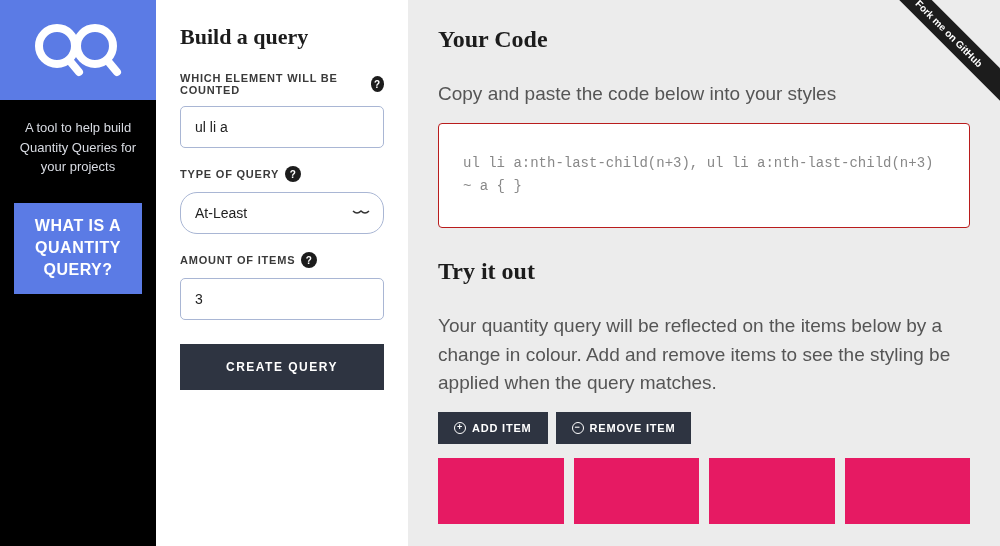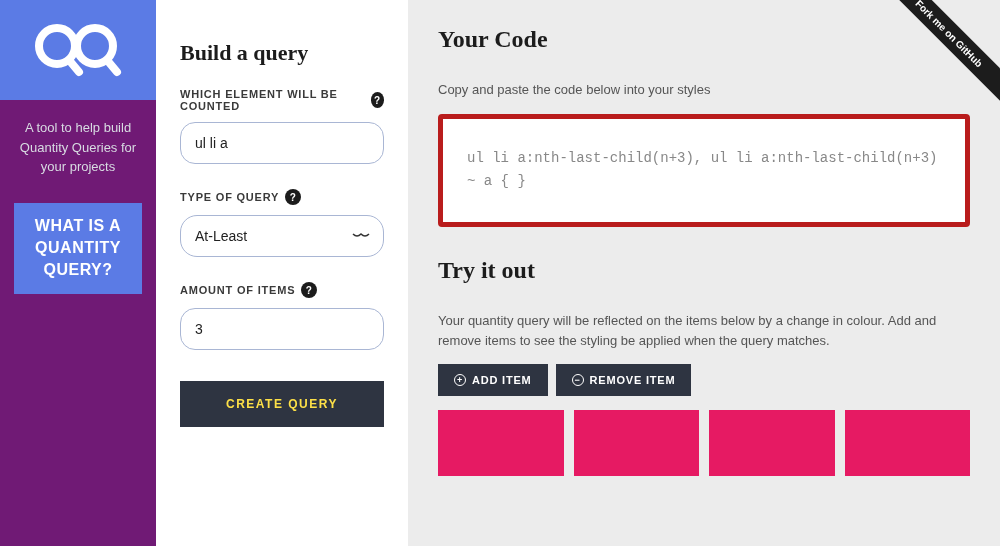--- a/index.html
+++ b/index.html
@@ -1,37 +1,37 @@
 <!DOCTYPE html>
 <html><head>
   <meta charset="utf-8">
   <style>
     * { margin: 0; padding: 0; box-sizing: border-box; }
     body { font-family: -apple-system, BlinkMacSystemFont, 'Segoe UI', sans-serif; width: 1000px; height: 546px; overflow: hidden; display: flex; background: #f0f0f0; }
     
-    .sidebar { width: 156px; background: #701a75; color: #fff; display: flex; flex-direction: column; align-items: center; }
+    .sidebar { width: 156px; background: #000000; color: #fff; display: flex; flex-direction: column; align-items: center; }
     .logo-block { width: 100%; height: 100px; background: #5b7be5; display: flex; align-items: center; justify-content: center; }
     .tagline { padding: 18px 14px; text-align: center; font-size: 13px; line-height: 1.5; color: #d8dbe2; }
     .sidebar-btn { margin: 8px 14px; background: #5b7be5; color: #fff; border: none; padding: 12px 10px; font-size: 16px; font-weight: 700; letter-spacing: 0.5px; cursor: pointer; text-align: center; line-height: 1.4; }
     
-    .form-panel { width: 252px; background: #fff; padding: 40px 24px; }
+    .form-panel { width: 252px; background: #fff; padding: 24px 24px; }
     .form-title { font-size: 22px; font-weight: 700; color: #1c1c1c; margin-bottom: 22px; font-family: Georgia, serif; }
-    .field-group { margin-bottom: 25px; }
+    .field-group { margin-bottom: 18px; }
     .field-label { font-size: 11px; font-weight: 700; letter-spacing: 0.8px; color: #3a3a3a; display: flex; align-items: center; gap: 6px; margin-bottom: 10px; }
     .help-badge { display: inline-flex; width: 16px; height: 16px; border-radius: 50%; background: #1c1c1c; color: #fff; font-size: 10px; align-items: center; justify-content: center; font-weight: 700; }
-    .text-input { width: 100%; padding: 12px 14px; border: 1px solid #a9b6d4; border-radius: 15px; font-size: 14px; color: #222; outline: none; }
+    .text-input { width: 100%; padding: 12px 14px; border: 1px solid #a9b6d4; border-radius: 5px; font-size: 14px; color: #222; outline: none; }
     .select-wrap { position: relative; width: 100%; }
     .select-input { width: 100%; padding: 12px 14px; border: 1px solid #a9b6d4; border-radius: 17px; font-size: 14px; color: #222; outline: none; appearance: none; background: #fff; cursor: pointer; }
     .chevron { position: absolute; right: 14px; top: 50%; transform: translateY(-50%); pointer-events: none; }
-    .primary-btn { width: 100%; background: #2e3441; color: #fde047; border: none; padding: 16px; font-size: 12px; font-weight: 700; letter-spacing: 1.5px; cursor: pointer; margin-top: 6px; text-align: center; }
+    .primary-btn { width: 100%; background: #2e3441; color: #ffffff; border: none; padding: 16px; font-size: 12px; font-weight: 700; letter-spacing: 1.5px; cursor: pointer; margin-top: 6px; text-align: center; }
     
     .main-area { flex: 1; background: #ececec; padding: 26px 30px; overflow: hidden; position: relative; }
     .section-title { font-size: 24px; font-weight: 700; color: #1c1c1c; margin-bottom: 10px; font-family: Georgia, serif; }
-    .section-desc { font-size: 13px; color: #555; margin-bottom: 14px; line-height: 1.5; margin-top: 27px; }
-    .code-box { background: #fff; border: 5px solid #b91c1c; border-radius: 4px; padding: 28px 24px; font-family: 'Courier New', monospace; font-size: 14px; color: #888; line-height: 1.7; margin-bottom: 30px; white-space: pre-wrap; }
+    .section-desc { font-size: 19px; color: #555; margin-bottom: 14px; line-height: 1.5; margin-top: 27px; }
+    .code-box { background: #fff; border: 1px solid #b91c1c; border-radius: 4px; padding: 28px 24px; font-family: 'Courier New', monospace; font-size: 14px; color: #888; line-height: 1.7; margin-bottom: 30px; white-space: pre-wrap; }
     .btn-row { display: flex; gap: 8px; margin-bottom: 14px; }
     .action-btn { background: #2e3441; color: #fff; border: none; padding: 10px 16px; font-size: 11px; font-weight: 700; letter-spacing: 0.8px; cursor: pointer; display: flex; align-items: center; gap: 6px; }
     .icon-circle { display: inline-flex; width: 12px; height: 12px; border-radius: 50%; border: 1.5px solid #fff; align-items: center; justify-content: center; font-size: 9px; line-height: 1; }
     .items-row { display: flex; gap: 10px; }
     .item-block { flex: 1; height: 66px; background: #e61a63; }
     
     .github-ribbon { position: absolute; top: 0; right: 0; width: 120px; height: 120px; overflow: hidden; }
     .github-ribbon-inner { position: absolute; top: 22px; right: -34px; transform: rotate(45deg); background: #1c1c1c; color: #fff; font-size: 10px; font-weight: 700; padding: 6px 40px; white-space: nowrap; cursor: pointer; }
   </style>
 </head>

